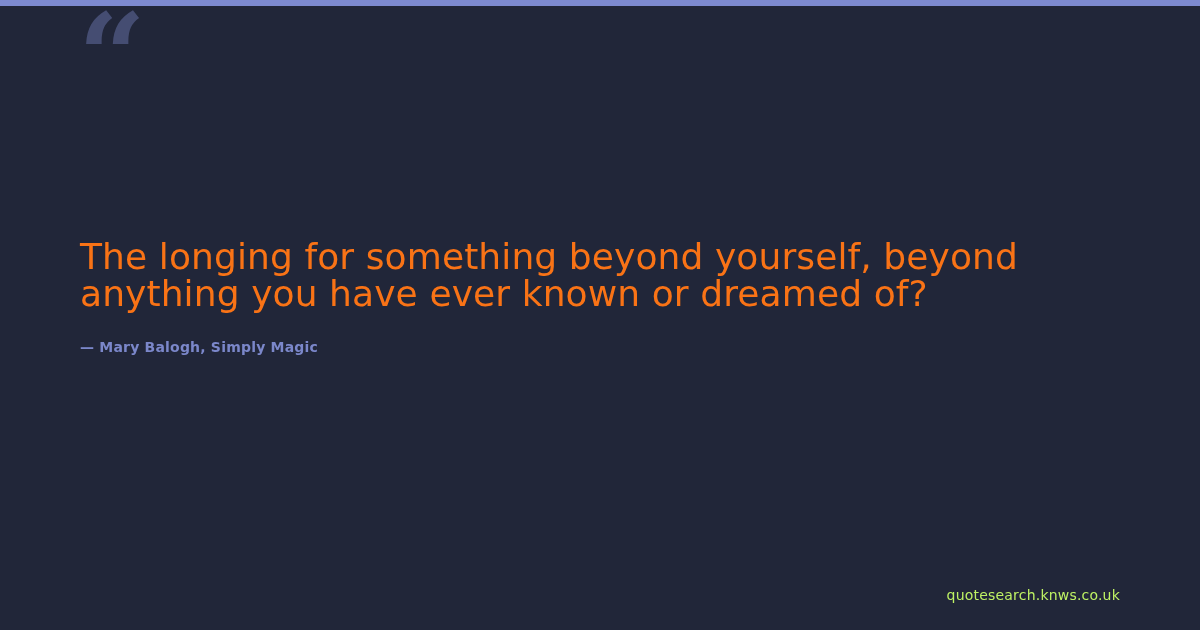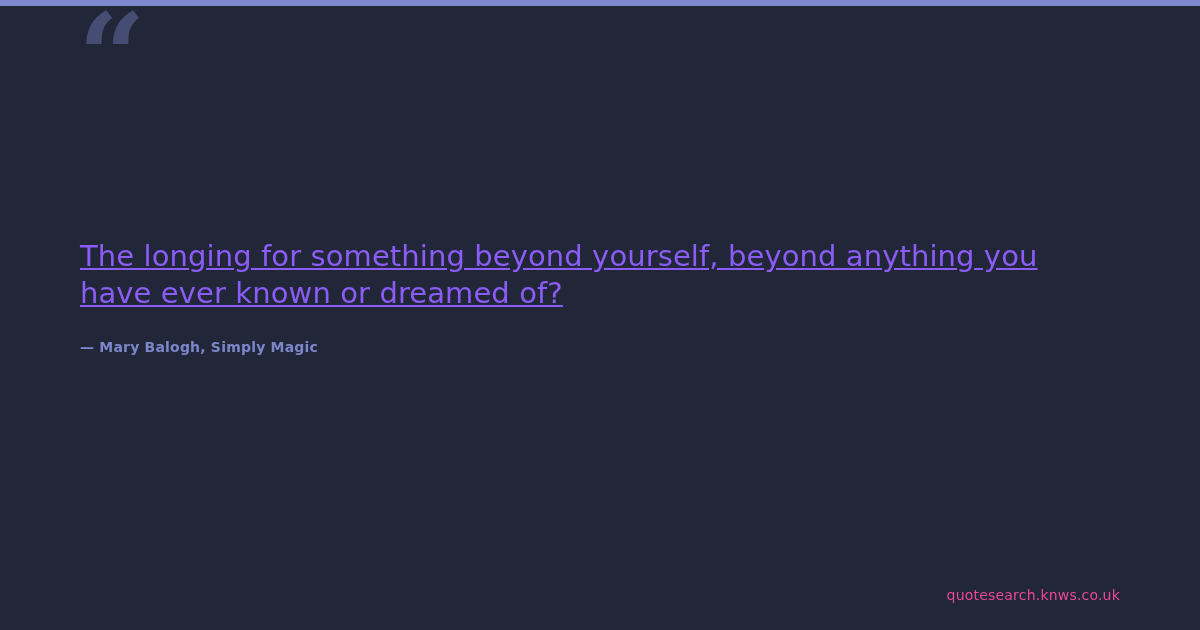--- a/index.html
+++ b/index.html
@@ -42,44 +42,43 @@
     user-select: none;
   }
   .content {
     position: absolute;
     left: 80px;
     top: 238px;
     width: 1040px;
   }
   .quote-text {
     margin: 0;
-    font-size: 29px;
+    font-size: 36px;
     line-height: 37px;
     font-weight: 400;
-    color: #8b5cf6;
+    color: #f97316;
     letter-spacing: 0.1px;
     max-width: 1000px;
-    text-decoration: underline;
   }
   .attribution {
     margin: 0;
     padding-top: 22px;
     font-size: 14px;
     line-height: 26px;
     font-weight: 700;
     color: #7b87ca;
     letter-spacing: 0.2px;
   }
   .watermark {
     position: absolute;
     right: 80px;
     bottom: 26px;
     font-size: 14px;
     line-height: 18px;
-    color: #ec4899;
+    color: #bef264;
     letter-spacing: 0.2px;
     text-align: right;
   }
 </style>
 </head>
 <body>
 
 <div class="card">
 
   <div class="accent-bar"></div>

